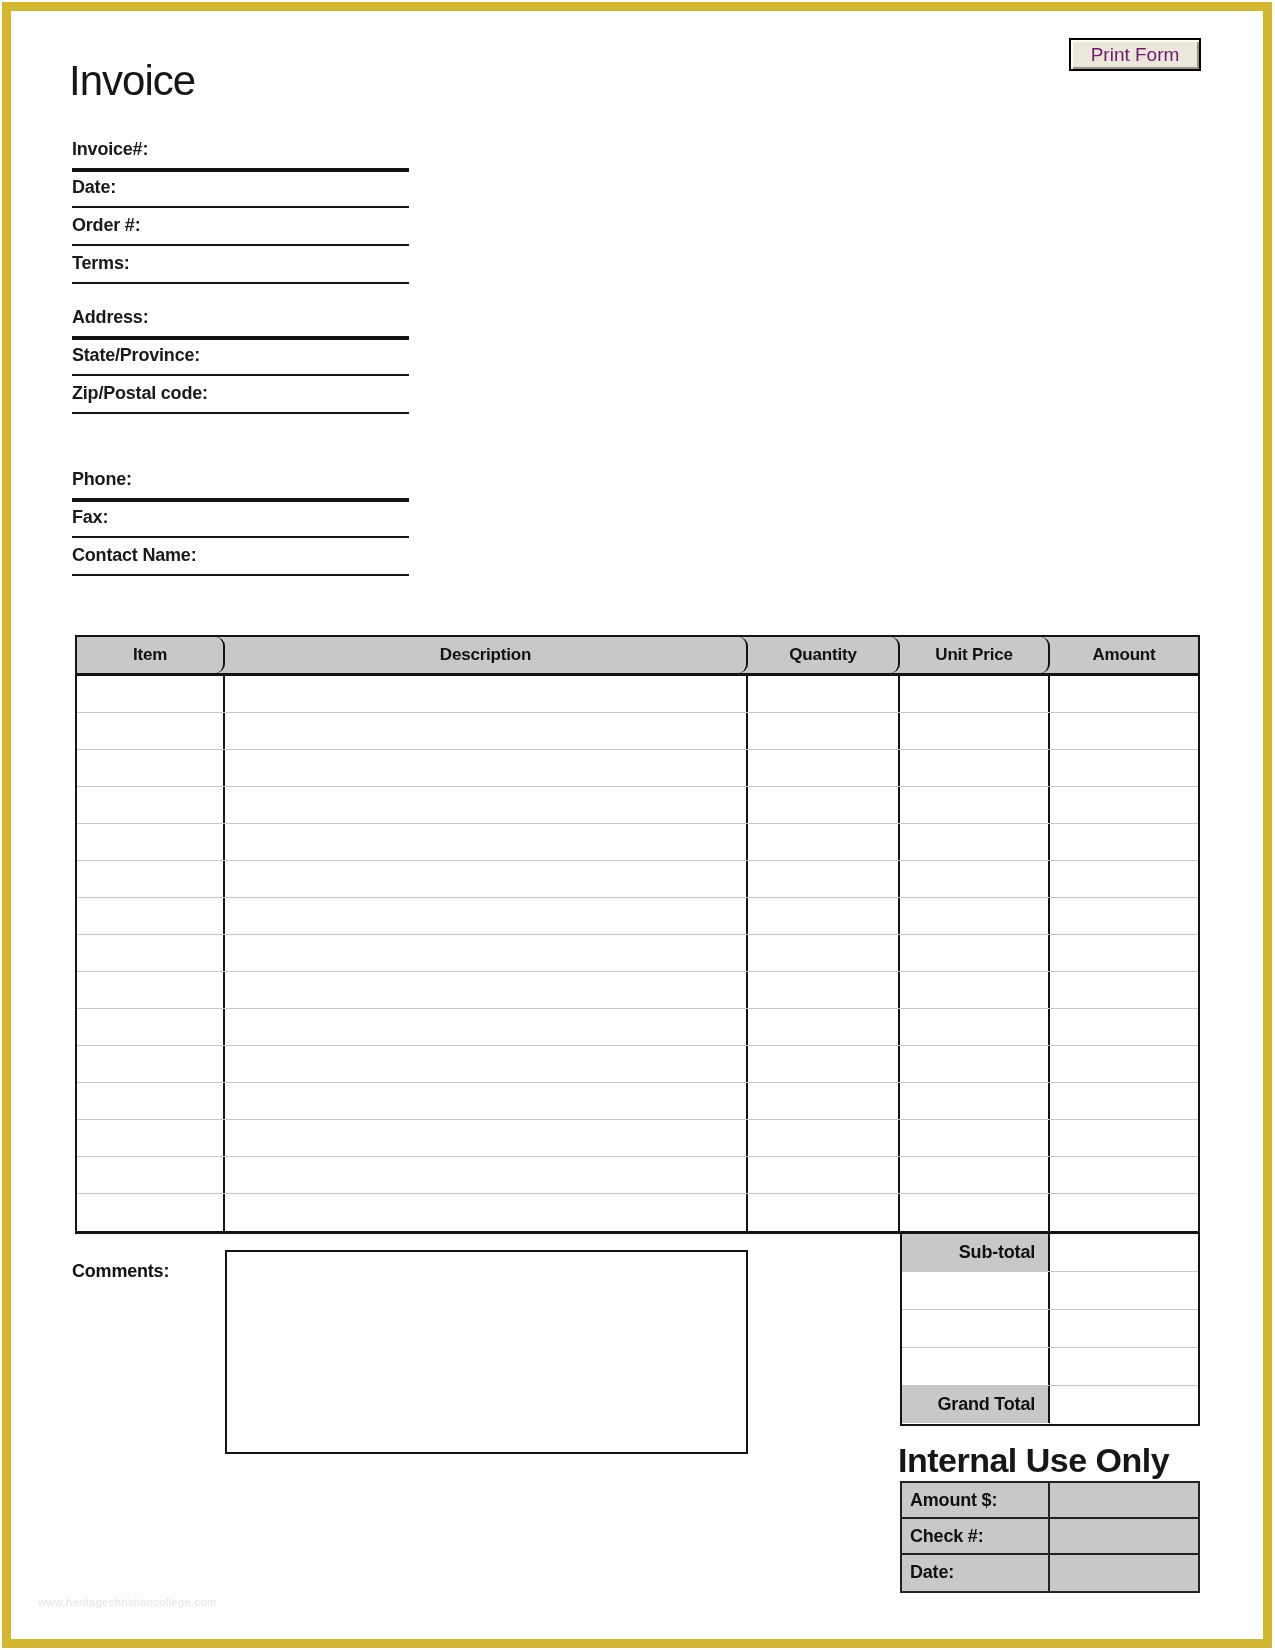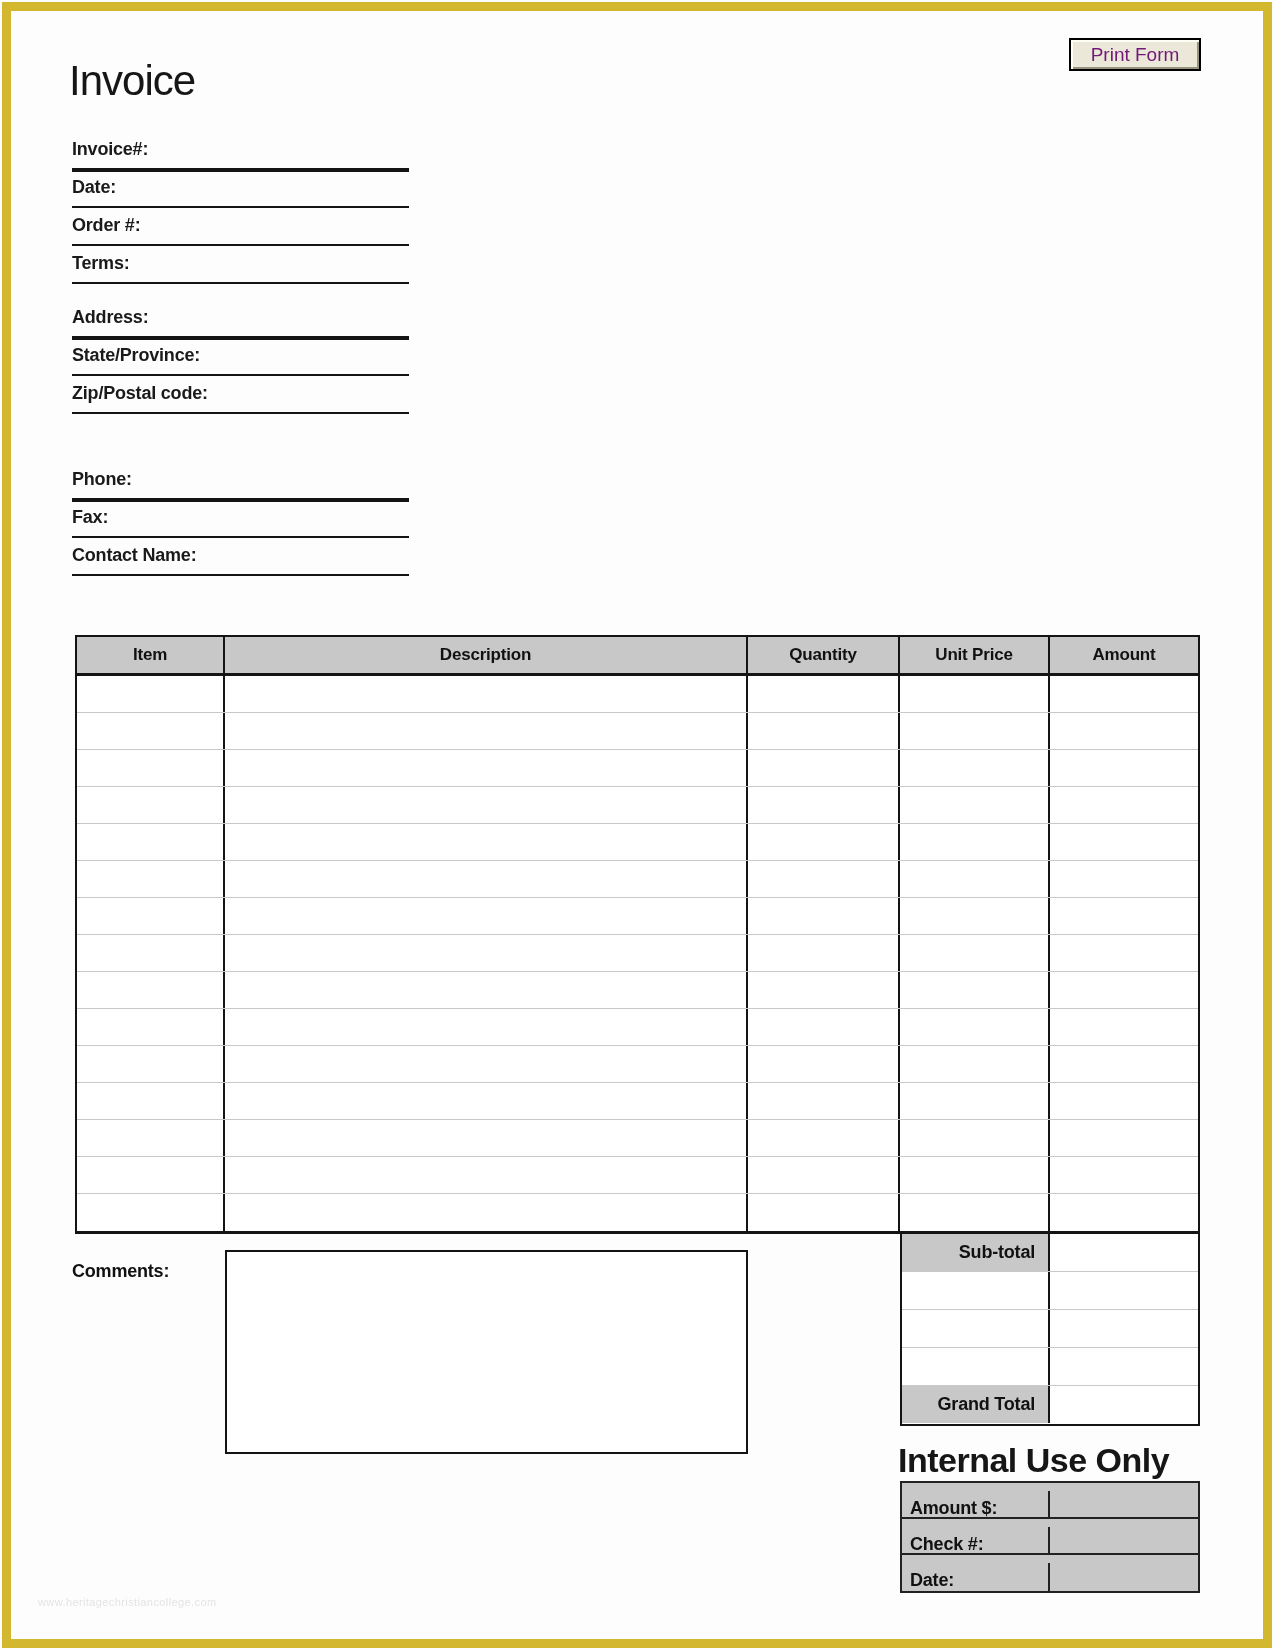--- a/index.html
+++ b/index.html
@@ -51,20 +51,21 @@
   
   .table{
     position:absolute;left:75px;top:635px;width:1125px;box-sizing:border-box;
     border:2px solid var(--dark);border-bottom-width:3px;background:#fff;
   }
   .thead{display:flex;height:36px;background:var(--fill);border-bottom:3px solid var(--dark);}
   .th{
     box-sizing:border-box;border-right:2px solid var(--dark);
     font-size:17px;font-weight:bold;text-align:center;line-height:36px;
     letter-spacing:-0.2px;
+    border-radius:9px;
   }
   .trow{display:flex;height:37px;box-sizing:border-box;border-bottom:1px solid var(--light);}
   .trow:last-child{border-bottom:none;}
   .td{box-sizing:border-box;border-right:2px solid var(--dark);height:100%;}
   .c0{width:148px}.c1{width:523px}.c2{width:152px}.c3{width:150px}.c4{width:148px}
   .th.c4,.td.c4{border-right:none;}
   
   .totals{
     position:absolute;left:900px;top:1234px;width:300px;box-sizing:border-box;
     border:2px solid var(--dark);border-top:none;background:#fff;
@@ -96,21 +97,20 @@
   .internal-table{
     position:absolute;left:900px;top:1481px;width:300px;box-sizing:border-box;
     border:2px solid #222;
   }
   .irow{display:flex;height:36px;box-sizing:border-box;border-bottom:2px solid #222;background:var(--fill);}
   .irow:last-child{border-bottom:none;}
   .ilabel{
     width:148px;box-sizing:border-box;border-right:2px solid #222;
     font-size:18px;font-weight:bold;line-height:34px;padding-left:8px;
     letter-spacing:-0.2px;
-    margin-top:8px;
   }
   .ivalue{width:148px;box-sizing:border-box;}
   .watermark{
     position:absolute;left:38px;top:1596px;font-size:11px;color:#e4e4e4;
     letter-spacing:0.4px;
   }
 </style>
 </head>
 <body>
 

